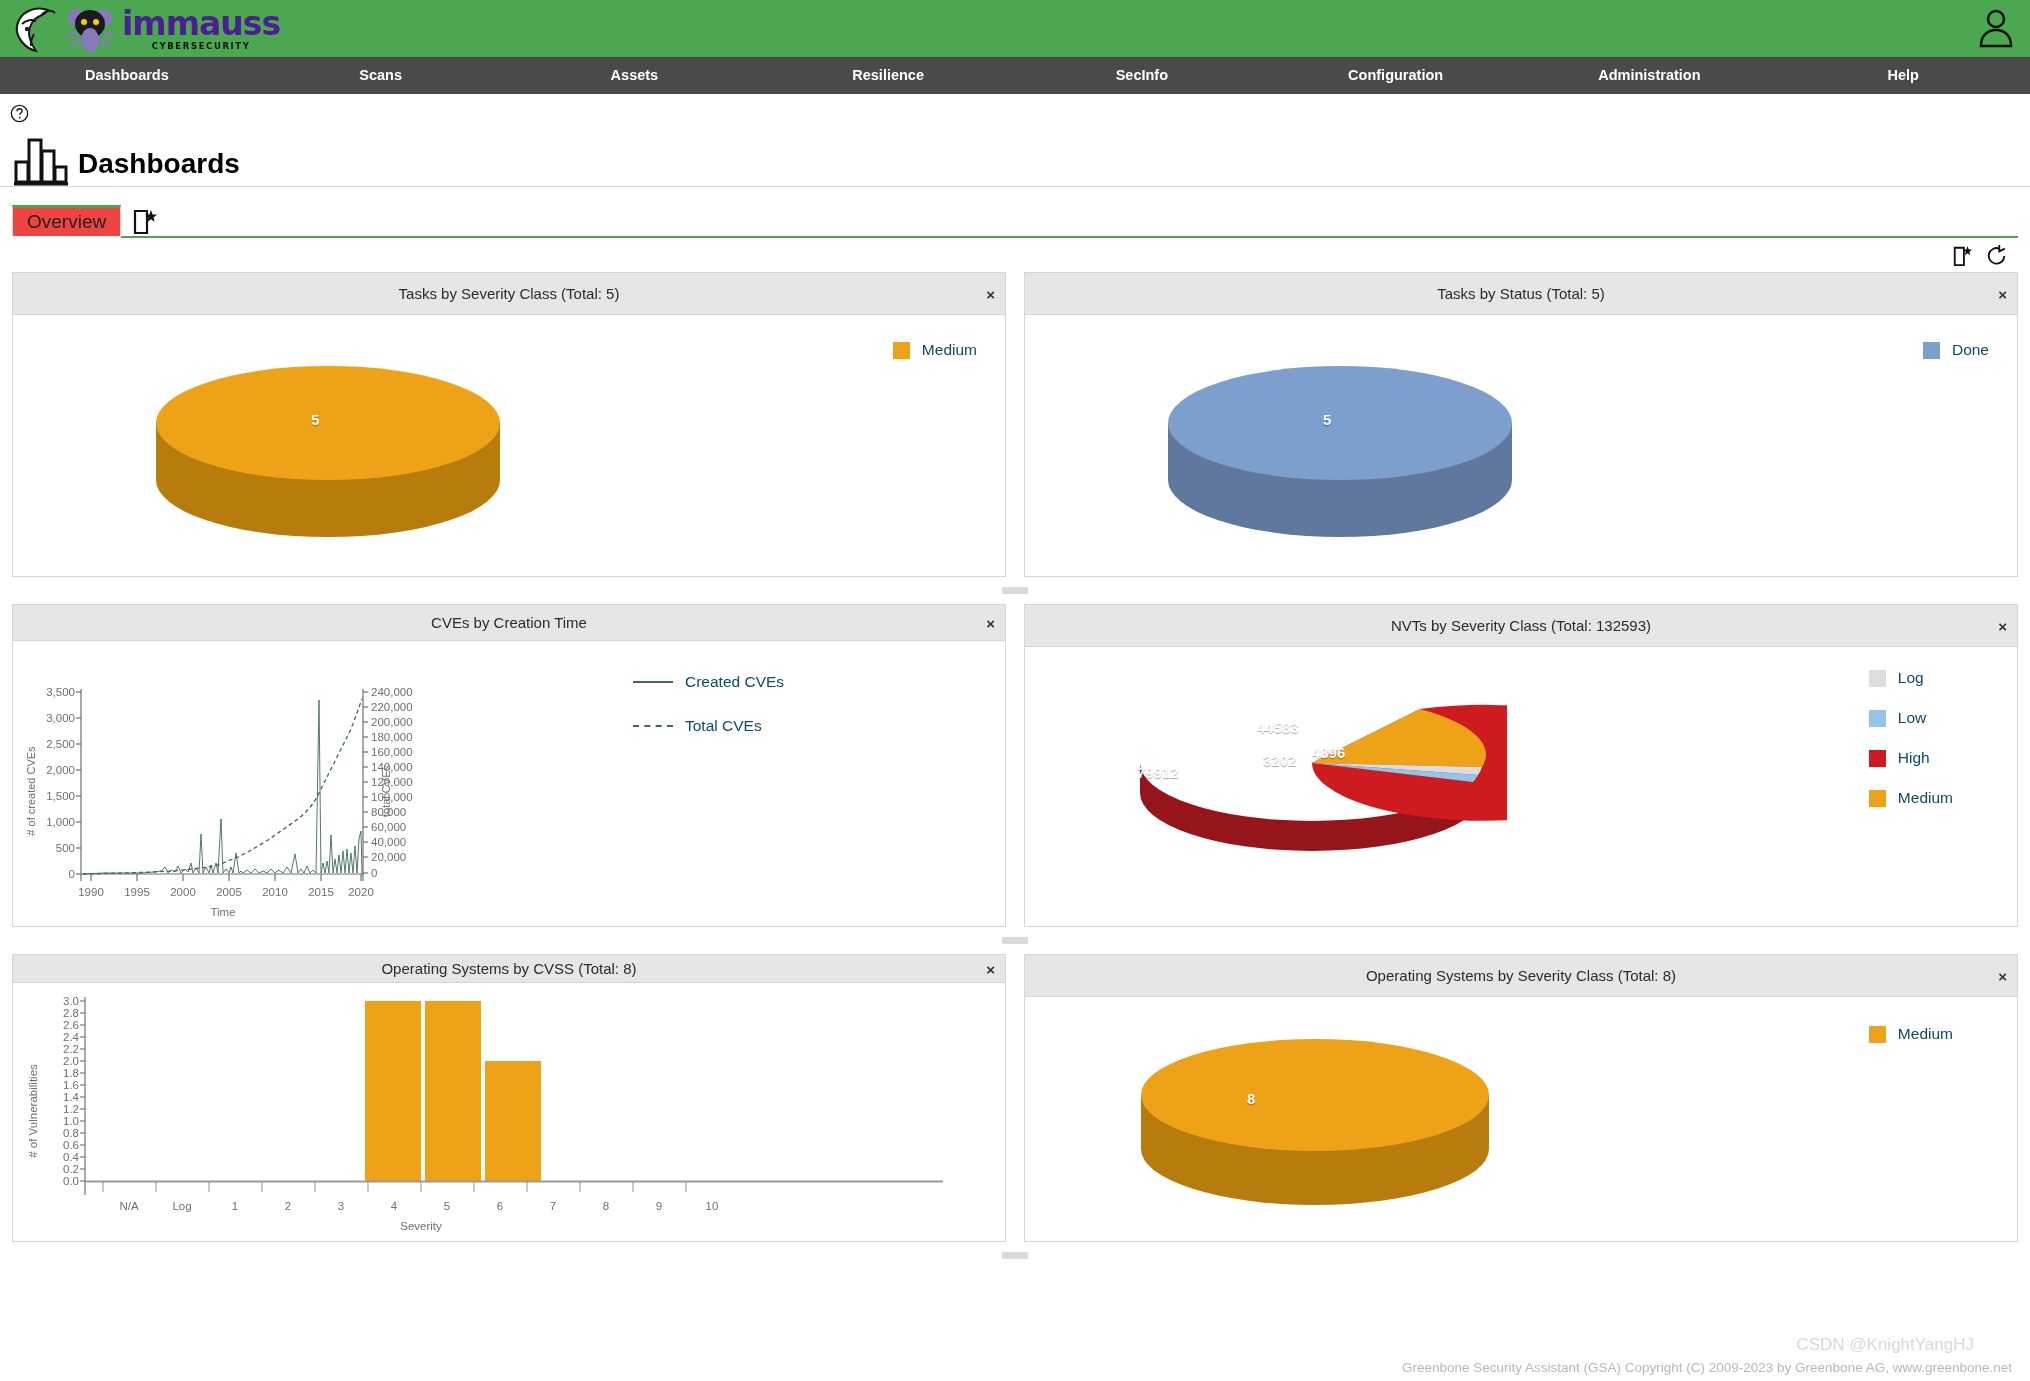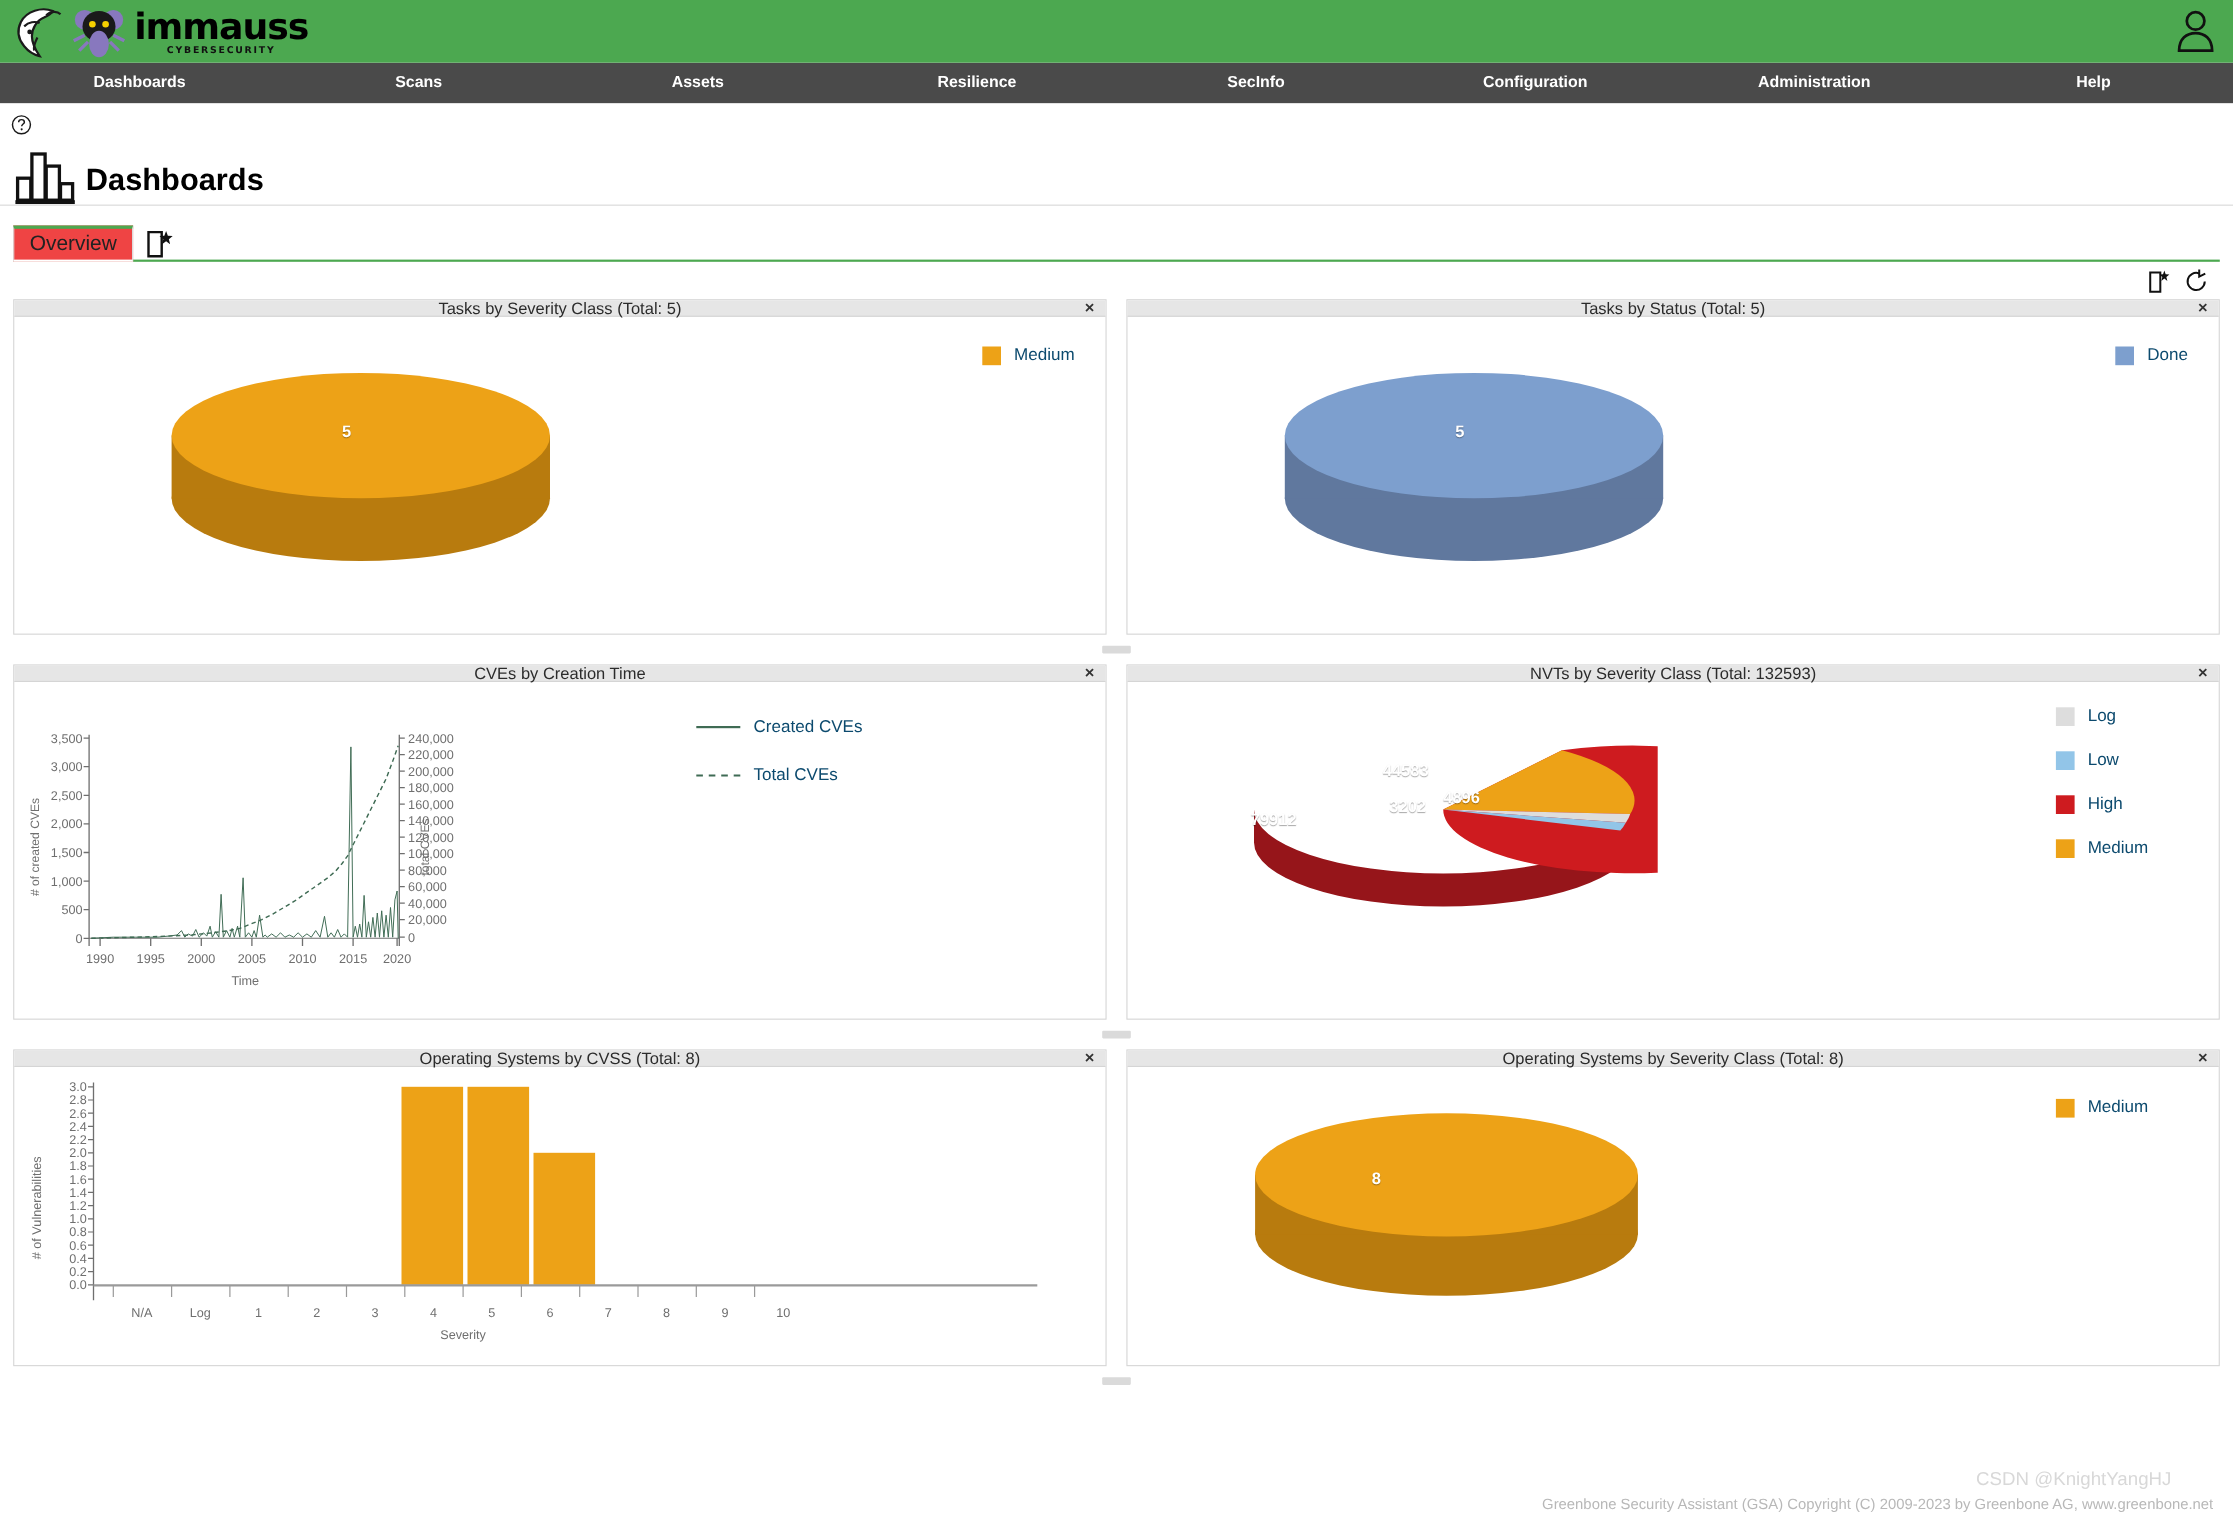--- a/index.html
+++ b/index.html
@@ -22,21 +22,21 @@
   .logo-wrap {
     display: flex; align-items: center;
     padding-left: 8px; gap: 4px;
     height: 100%;
   }
   .logo-horse { width: 52px; height: 50px; }
   .logo-bug   { width: 52px; height: 50px; }
   .logo-text { display: flex; flex-direction: column; align-items: center; margin-left: 2px;}
   .logo-word {
     font-family: "DejaVu Sans", sans-serif;
-    font-size: 33px; font-weight: 700; color: #000000;
+    font-size: 33px; font-weight: 700; color: #4c1d95;
     letter-spacing: -1px; line-height: 34px;
   }
   .logo-sub {
     font-family: "DejaVu Sans", sans-serif;
     font-size: 8.5px; font-weight: 700; color: #111;
     letter-spacing: 1.6px; line-height: 10px;
   }
   .user-icon {
     position: absolute; right: 16px; top: 6px;
     width: 36px; height: 42px;
@@ -125,21 +125,21 @@
   .card {
     background: #ffffff;
     border: 1px solid #d5d5d5;
     flex: 1 1 0;
     display: flex; flex-direction: column;
     position: relative;
   }
   .card-head {
     background: #e6e6e6;
     border-bottom: 1px solid #d5d5d5;
-    height: 15px;
+    height: 42px;
     display: flex; align-items: center; justify-content: center;
     position: relative;
   }
   .card-title {
     font-size: 15px; color: #2b2b2b; font-weight: 400;
   }
   .card-close {
     position: absolute; right: 10px; top: 50%;
     transform: translateY(-50%);
     font-size: 15px; font-weight: 700; color: #333;

